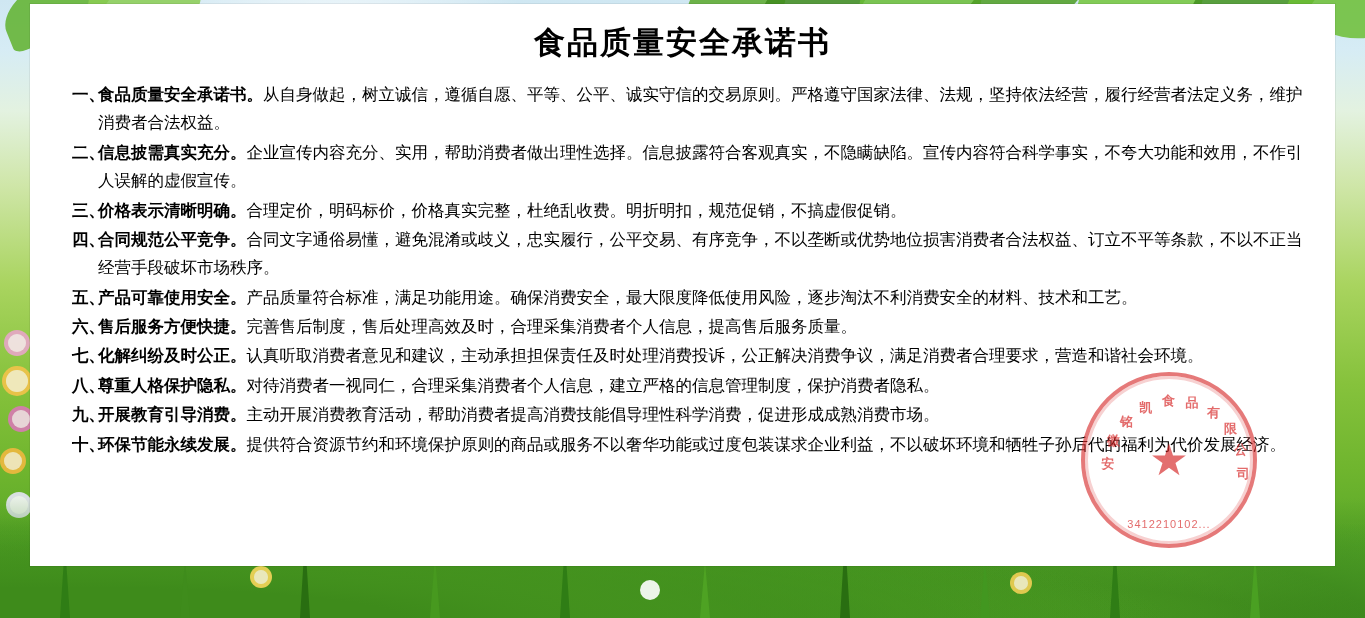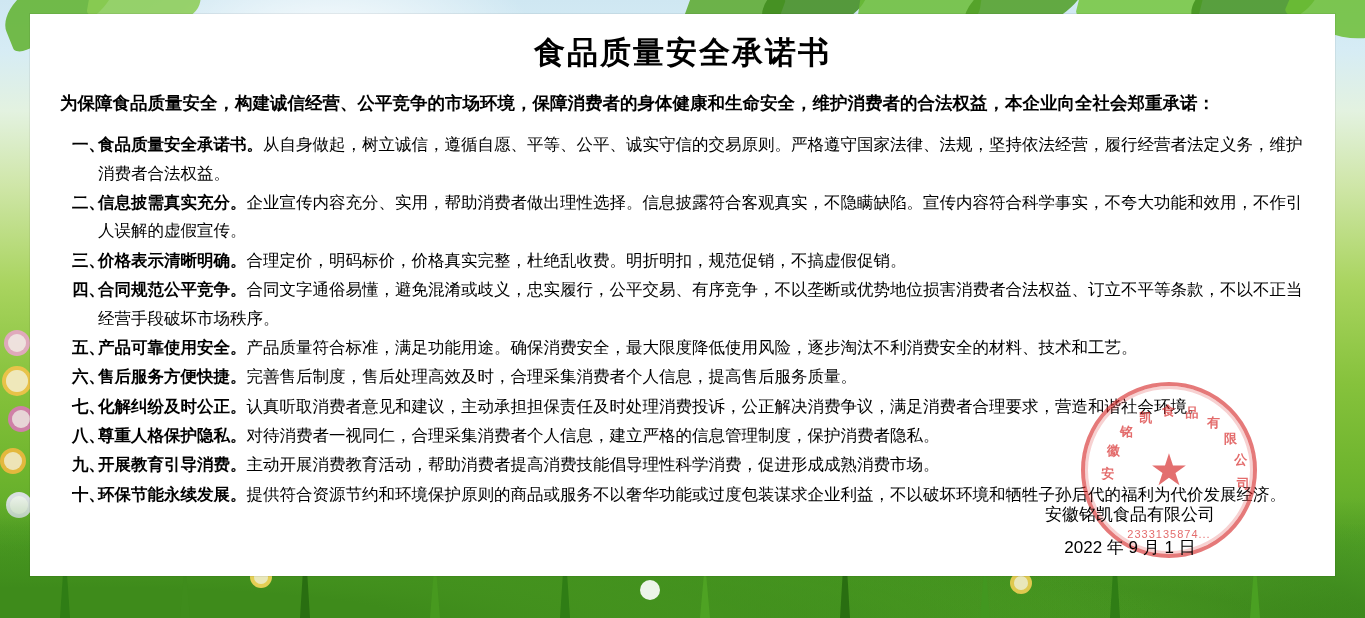--- a/index.html
+++ b/index.html
@@ -79,21 +79,21 @@
     width: 420px;
     height: 220px;
     border-radius: 50%;
     background: radial-gradient(closest-side, rgba(255,255,255,.9), rgba(255,255,255,0));
   }
 
   
   .doc-card {
     position: absolute;
     left: 30px;
-    top: 14px;
+    top: 4px;
     width: 1305px;
     height: 562px;
     background: #ffffff;
     box-shadow: 0 0 0 1px rgba(0,0,0,.06);
   }
   .doc-inner {
     position: relative;
     padding: 12px 28px 10px 28px;
     height: 100%;
     box-sizing: border-box;
@@ -242,21 +242,20 @@
   <div class="grass-blade" style="left:980px;border-bottom:60px solid #429720;"></div>
   <div class="grass-blade" style="left:1110px;border-bottom:78px solid #2f7d15;"></div>
   <div class="grass-blade" style="left:1250px;border-bottom:64px solid #4aa022;"></div>
   <div class="flower" style="left:250px;top:566px;background:#f5d65b;width:22px;height:22px;"></div>
   <div class="flower" style="left:640px;top:580px;background:#ffffff;width:20px;height:20px;"></div>
   <div class="flower" style="left:1010px;top:572px;background:#f0cf55;width:22px;height:22px;"></div>
 
   <div class="doc-card">
     <div class="doc-inner">
       <div class="doc-title">食品质量安全承诺书</div>
-      <div class="doc-lead">为保障食品质量安全，构建诚信经营、公平竞争的市场环境，保障消费者的身体健康和生命安全，维护消费者的合法权益，本企业向全社会郑重承诺：</div>
 
       <ul class="clause-list">
         <li class="clause">
           <span class="clause-num">一、</span>
           <span class="clause-body"><span class="clause-head">食品质量安全承诺书。</span><span class="clause-text">从自身做起，树立诚信，遵循自愿、平等、公平、诚实守信的交易原则。严格遵守国家法律、法规，坚持依法经营，履行经营者法定义务，维护消费者合法权益。</span></span>
         </li>
         <li class="clause">
           <span class="clause-num">二、</span>
           <span class="clause-body"><span class="clause-head">信息披需真实充分。</span><span class="clause-text">企业宣传内容充分、实用，帮助消费者做出理性选择。信息披露符合客观真实，不隐瞒缺陷。宣传内容符合科学事实，不夸大功能和效用，不作引人误解的虚假宣传。</span></span>
         </li>
@@ -301,22 +300,18 @@
           <span style="transform:rotate(-46deg) translate(0,-68px) rotate(46deg);">铭</span>
           <span style="transform:rotate(-26deg) translate(0,-68px) rotate(26deg);">凯</span>
           <span style="transform:rotate(-6deg) translate(0,-68px) rotate(6deg);">食</span>
           <span style="transform:rotate(14deg) translate(0,-68px) rotate(-14deg);">品</span>
           <span style="transform:rotate(34deg) translate(0,-68px) rotate(-34deg);">有</span>
           <span style="transform:rotate(54deg) translate(0,-68px) rotate(-54deg);">限</span>
           <span style="transform:rotate(74deg) translate(0,-68px) rotate(-74deg);">公</span>
           <span style="transform:rotate(94deg) translate(0,-68px) rotate(-94deg);">司</span>
         </div>
         <div class="seal-star">★</div>
-        <div class="seal-bottom-text">2333135874...</div>
+        <div class="seal-bottom-text">3412210102...</div>
       </div>
 
-      <div class="sign-block">
-        <div class="sign-line">安徽铭凯食品有限公司</div>
-        <div class="sign-line">2022 年 9 月 1 日</div>
-      </div>
     </div>
   </div>
 </div>
 
 </body></html>

